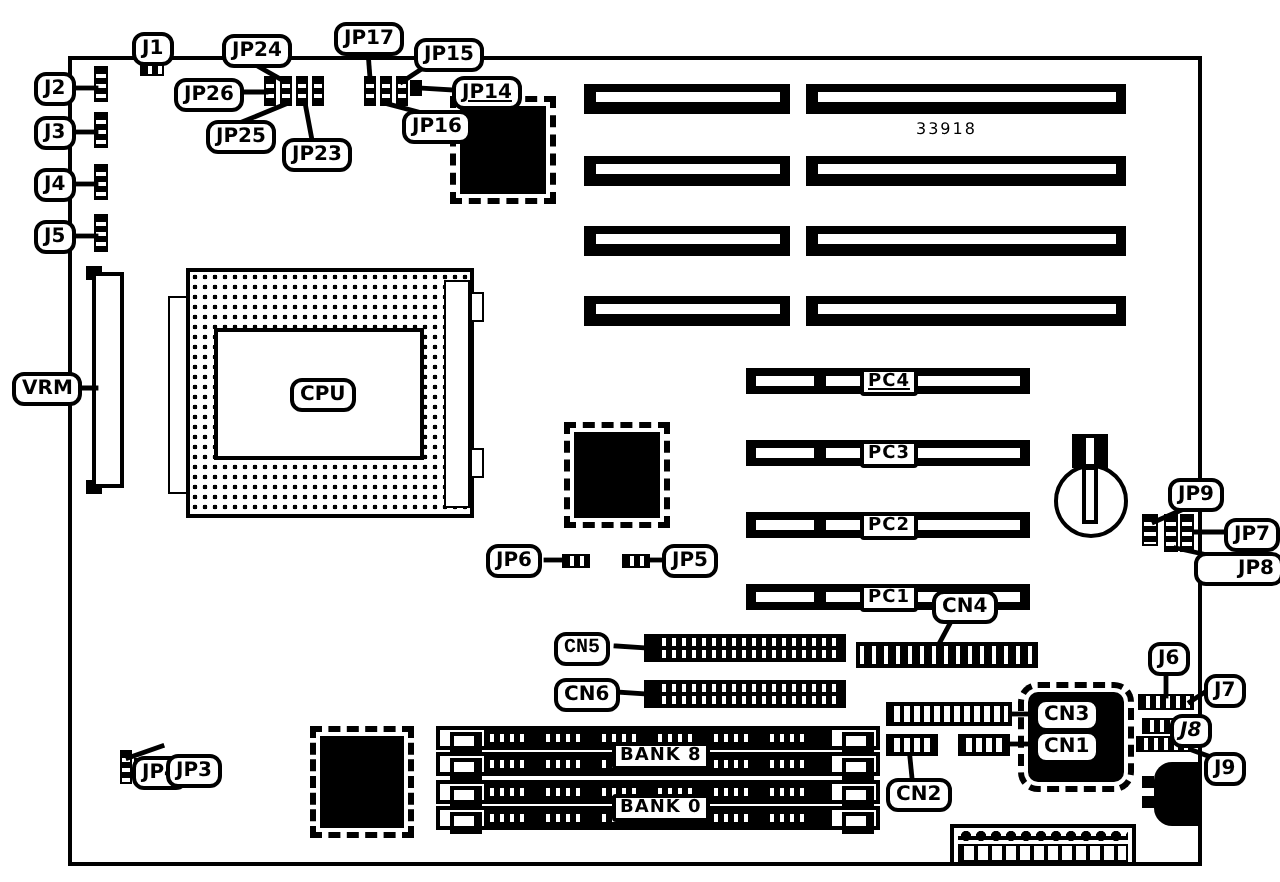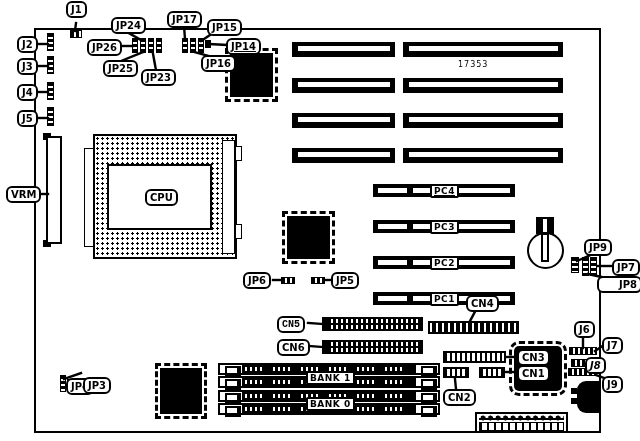--- a/index.html
+++ b/index.html
@@ -78,21 +78,21 @@
 
   <div class="isa" style="left:292px;top:42px;width:103px;"></div>
   <div class="isa" style="left:403px;top:42px;width:160px;"></div>
   <div class="isa" style="left:292px;top:78px;width:103px;"></div>
   <div class="isa" style="left:403px;top:78px;width:160px;"></div>
   <div class="isa" style="left:292px;top:113px;width:103px;"></div>
   <div class="isa" style="left:403px;top:113px;width:160px;"></div>
   <div class="isa" style="left:292px;top:148px;width:103px;"></div>
   <div class="isa" style="left:403px;top:148px;width:160px;"></div>
 
-  <div class="plain" style="left:458px;top:60px;">17353</div>
+  <div class="plain" style="left:458px;top:60px;">33918</div>
 
   <div class="pci" style="left:373px;top:184px;width:142px;"></div>
   <div class="pci" style="left:373px;top:220px;width:142px;"></div>
   <div class="pci" style="left:373px;top:256px;width:142px;"></div>
   <div class="pci" style="left:373px;top:292px;width:142px;"></div>
   <div class="slotlabel" style="left:430px;top:184px;text-decoration:underline;">PC4</div>
   <div class="slotlabel" style="left:430px;top:220px;">PC3</div>
   <div class="slotlabel" style="left:430px;top:256px;">PC2</div>
   <div class="slotlabel" style="left:430px;top:292px;">PC1</div>
 
@@ -159,21 +159,21 @@
       <div class="latch" style="right:1px;"></div>
     </div>
   <div class="simm" style="left:218px;top:390px;width:222px;">
       <div class="latch" style="left:1px;"></div>
       <div class="latch" style="right:1px;"></div>
     </div>
   <div class="simm" style="left:218px;top:403px;width:222px;">
       <div class="latch" style="left:1px;"></div>
       <div class="latch" style="right:1px;"></div>
     </div>
-  <div class="slotlabel" style="left:306px;top:371px;">BANK 1</div>
+  <div class="slotlabel" style="left:306px;top:371px;">BANK 8</div>
   <div class="slotlabel" style="left:306px;top:397px;text-align:right;">BANK 0</div>
 
   <div class="vpins" style="left:60px;top:375px;width:6px;height:17px;"></div>
   <div class="vpins" style="left:67px;top:379px;width:7px;height:13px;"></div>
 
   <div class="hpins" style="left:569px;top:347px;width:28px;height:8px;"></div>
   <div class="hpins" style="left:571px;top:359px;width:24px;height:8px;"></div>
   <div class="hpins" style="left:568px;top:368px;width:28px;height:8px;"></div>
   <div class="din" style="left:577px;top:381px;width:24px;height:32px;"></div>
   <div class="blackrect" style="left:571px;top:388px;width:6px;height:6px;"></div>
@@ -212,21 +212,21 @@
       <line x1="602" y1="364" x2="595" y2="363"></line>
       <line x1="604" y1="378" x2="596" y2="375"></line>
       <line x1="81" y1="373" x2="64" y2="379"></line>
       <line x1="84" y1="386" x2="72" y2="386"></line>
       <line x1="518" y1="357" x2="507" y2="357"></line>
       <line x1="518" y1="372" x2="506" y2="372"></line>
       <line x1="456" y1="389" x2="455" y2="379"></line>
     </g>
   </svg>
 
-  <div class="callout" style="left:66px;top:1px;">J1</div>
+  <div class="callout" style="left:66px;top:16px;">J1</div>
   <div class="callout" style="left:17px;top:36px;">J2</div>
   <div class="callout" style="left:17px;top:58px;">J3</div>
   <div class="callout" style="left:17px;top:84px;text-align:center;">J4</div>
   <div class="callout" style="left:17px;top:110px;">J5</div>
   <div class="callout" style="left:6px;top:186px;">VRM</div>
   <div class="callout" style="left:111px;top:17px;">JP24</div>
   <div class="callout" style="left:87px;top:39px;">JP26</div>
   <div class="callout" style="left:103px;top:60px;">JP25</div>
   <div class="callout" style="left:141px;top:69px;">JP23</div>
   <div class="callout" style="left:167px;top:11px;">JP17</div>

